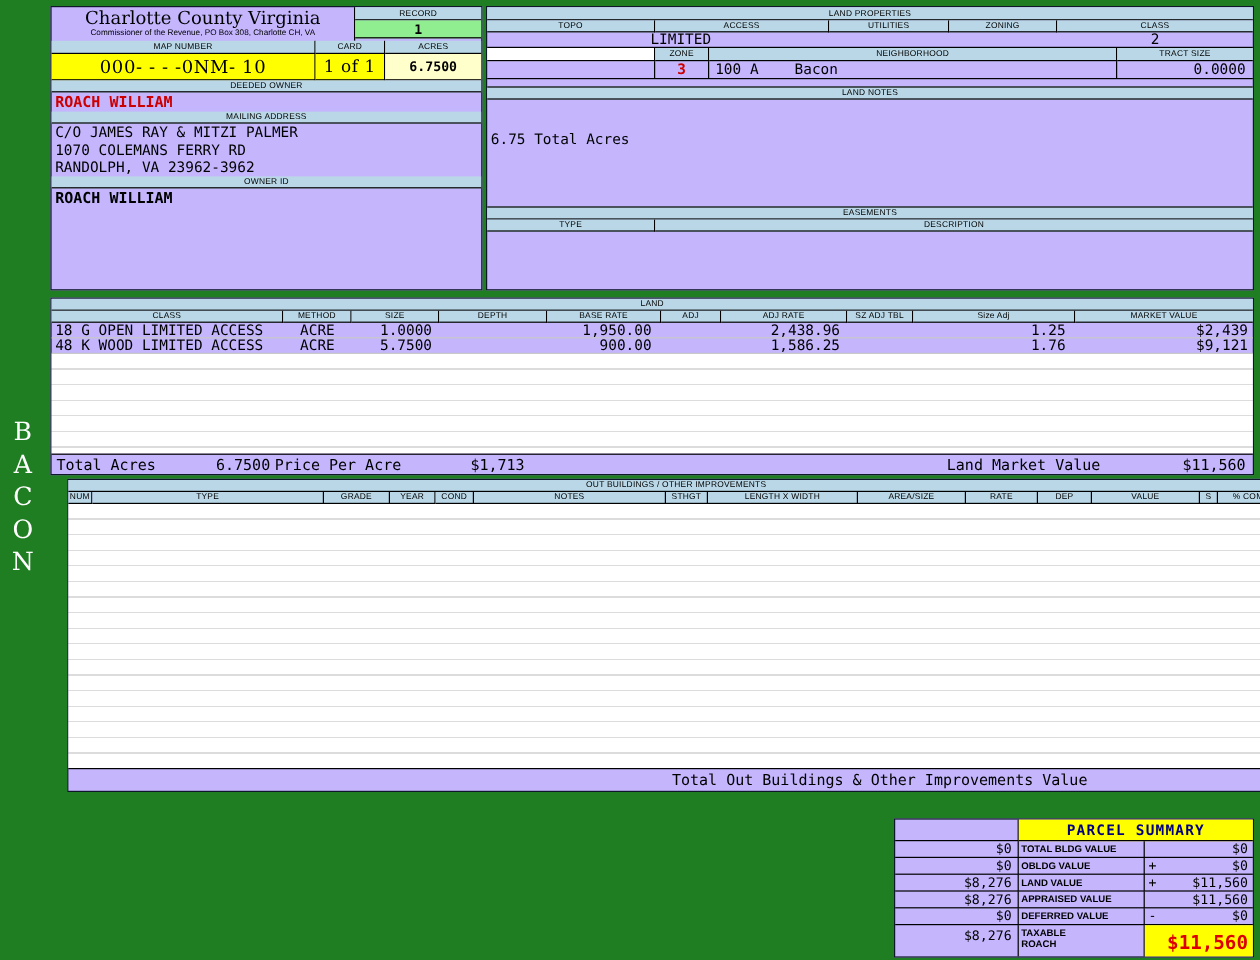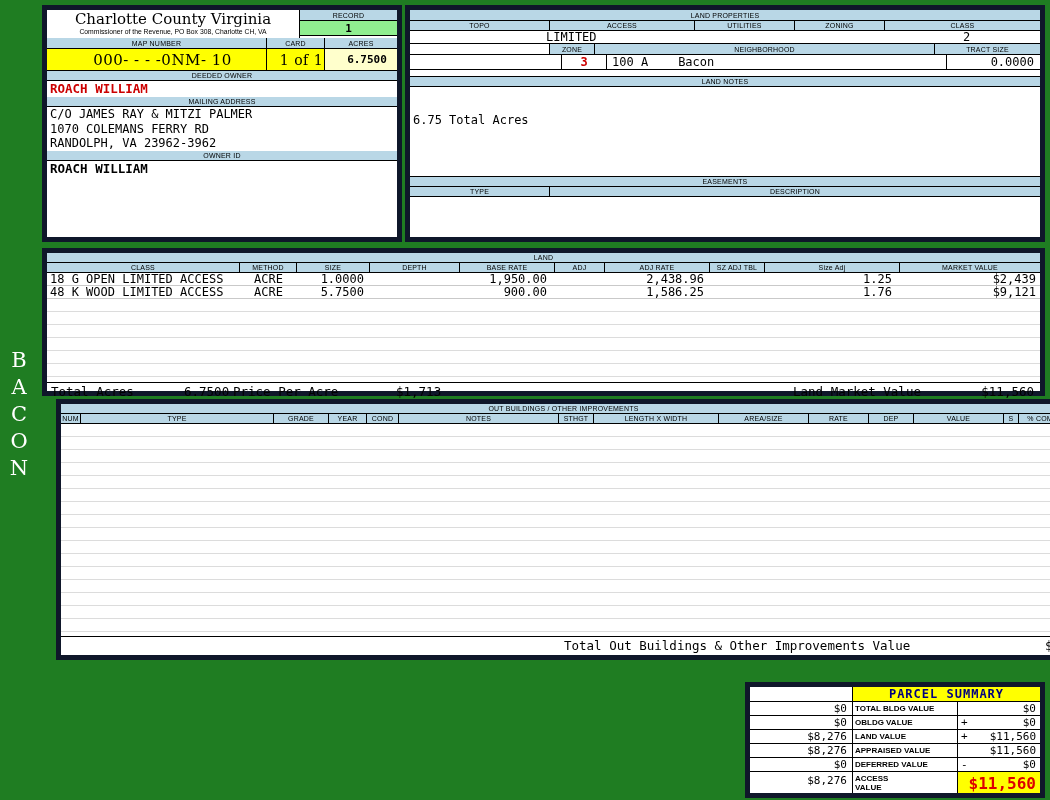--- a/index.html
+++ b/index.html
@@ -1,25 +1,25 @@
 <!DOCTYPE html>
 <html style="--bg-green: #1f7d22; --header-blue: #b9d7e6; --highlight-yellow: #ffff00; --pale-yellow: #ffffcc; --record-green: #90ee90; --owner-red: #cc0000; --summary-navy: #000080; --taxable-red: #dd0000;"><head>
 <meta charset="utf-8">
 <style>
   *{margin:0;padding:0;box-sizing:border-box;}
   html,body{width:1050px;height:800px;}
   body{background:var(--bg-green,#1f7d22);position:relative;overflow:hidden;color:#000;
        font-family:"DejaVu Sans Mono","Liberation Mono",monospace;}
-  .panel{position:absolute;background:#ffffff;border:5px solid #0f172a;}
+  .panel{position:absolute;background:#c4b5fd;border:1px solid #0f172a;}
   .row{display:flex;width:100%;}
   .hdr{background:var(--header-blue,#b9d7e6);font-family:"Liberation Sans",sans-serif;
        font-size:7px;display:flex;align-items:center;justify-content:center;
        letter-spacing:.2px;border-bottom:1px solid #000;}
   .br{border-right:1px solid #000;}
-  .bb{border-bottom:1px solid #000;padding-left:12px;}
+  .bb{border-bottom:1px solid #000;}
   .bt{border-top:1px solid #000;}
   .cell{display:flex;align-items:center;overflow:hidden;white-space:nowrap;}
   .ta-r{justify-content:flex-end;}
   .ta-c{justify-content:center;}
   .pl3{padding-left:3px;} .pr4{padding-right:4px;} .pr6{padding-right:6px;} .pr8{padding-right:8px;}
 
   
   #bacon{position:absolute;left:7px;top:348px;color:#fff;font-family:"DejaVu Serif",serif;
          font-size:21px;letter-spacing:3px;writing-mode:vertical-rl;text-orientation:upright;}
 
@@ -272,19 +272,19 @@
     <div class="ps-prior">$0</div>
     <div class="ps-label">DEFERRED VALUE</div>
     <div class="ps-value">
       <span class="ps-op">-</span>
       <span>$0</span>
     </div>
   </div>
   <div class="ps-row ps-last" style="flex:1;">
     <div class="ps-prior">$8,276</div>
     <div class="ps-label">
-      <span>ACCESS VALUE</span>
+      <span>TAXABLE ROACH</span>
     </div>
     <div class="ps-value ps-taxable">
       <span>$11,560</span>
     </div>
   </div>
 </div>
 
 </body></html>

